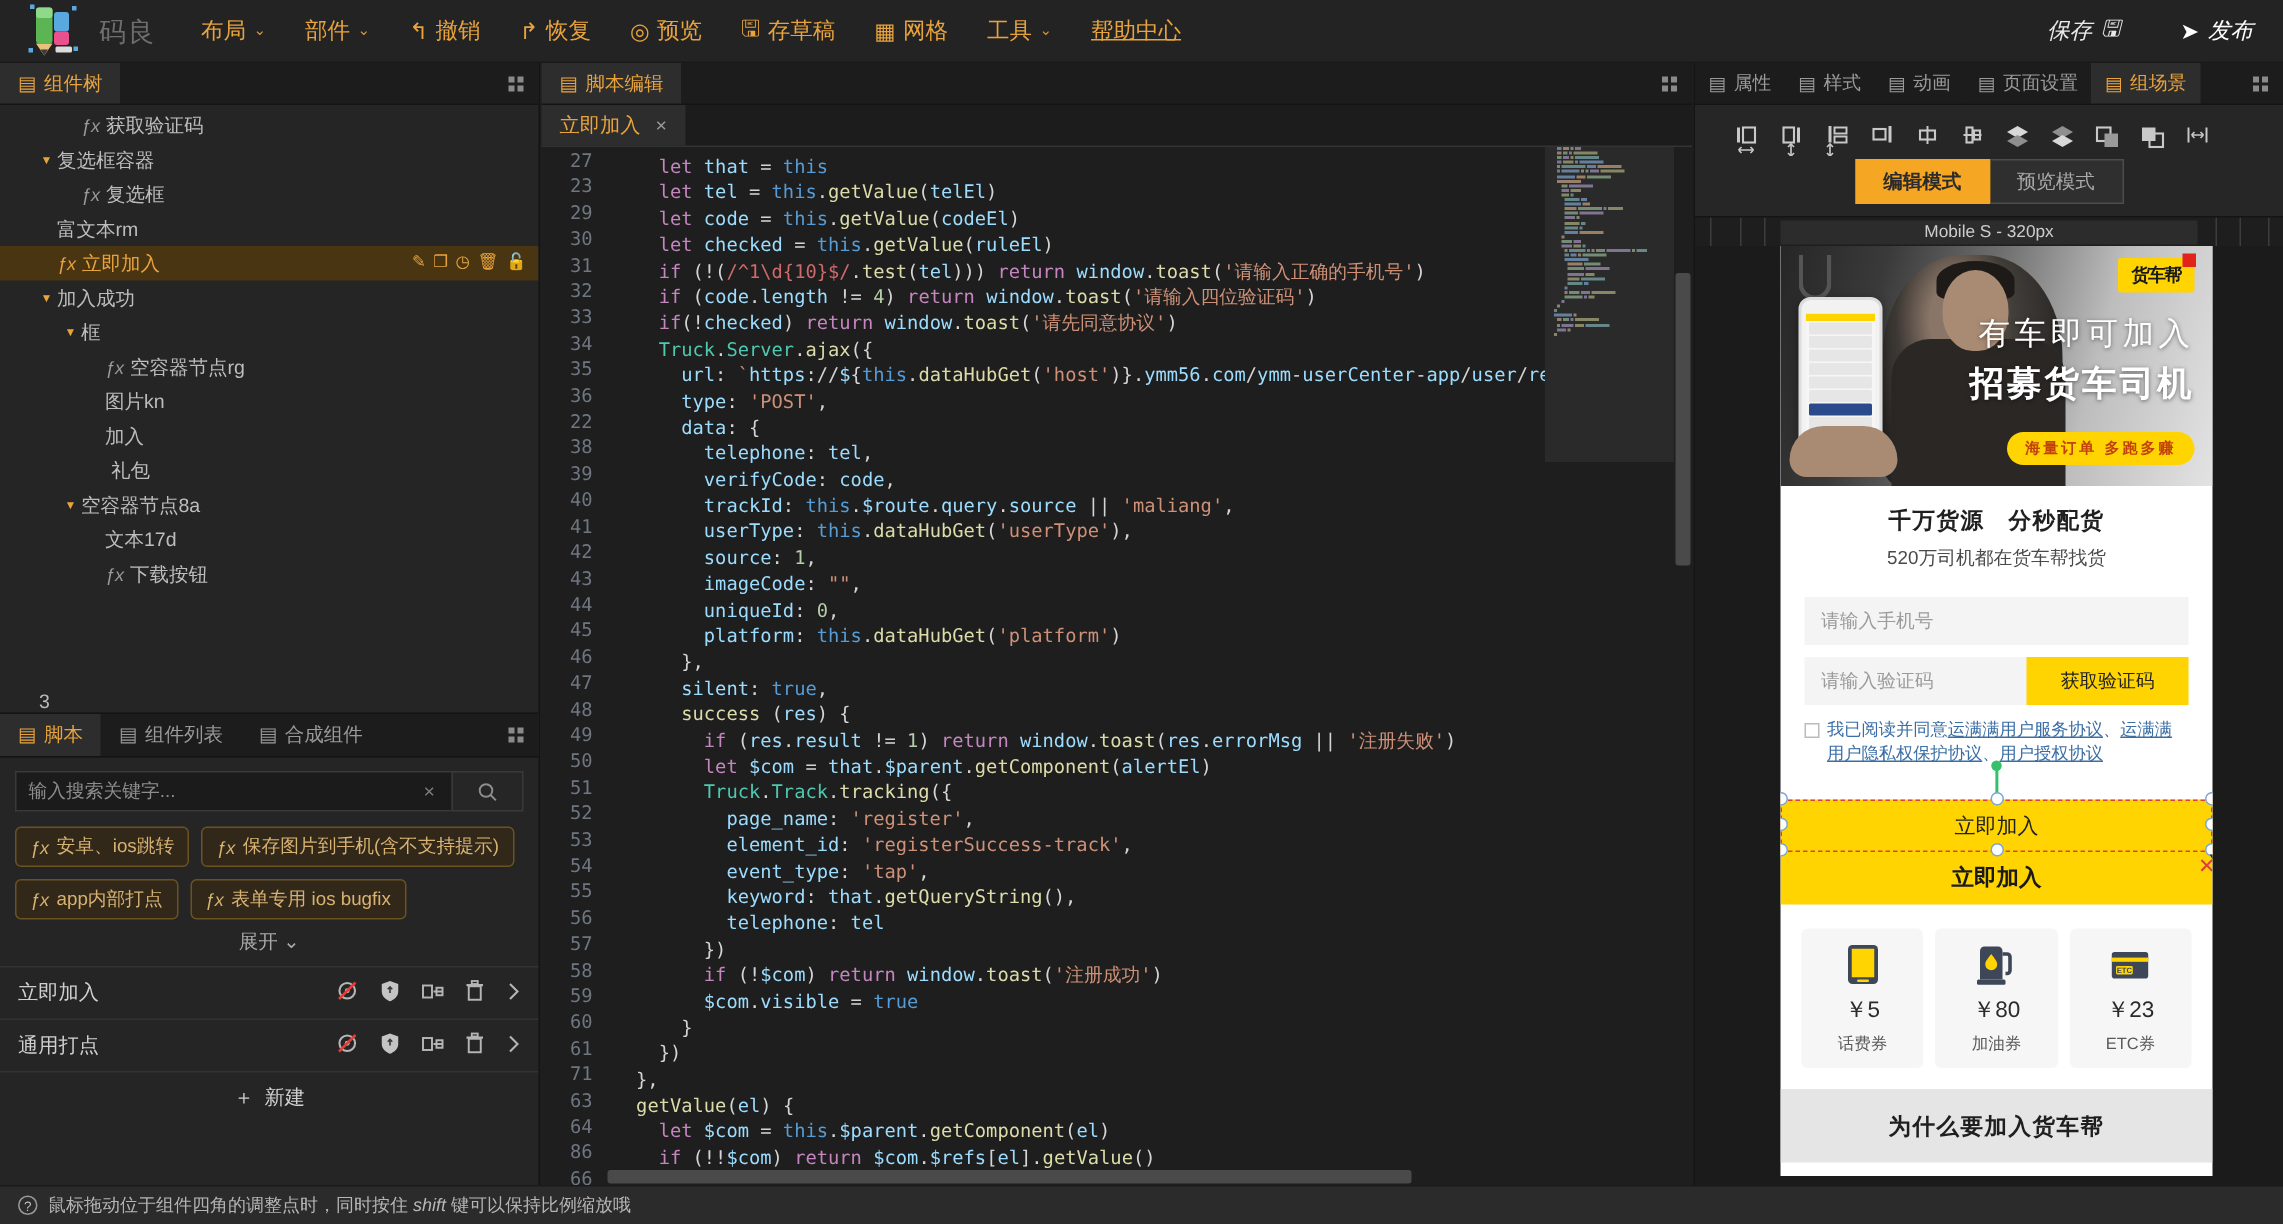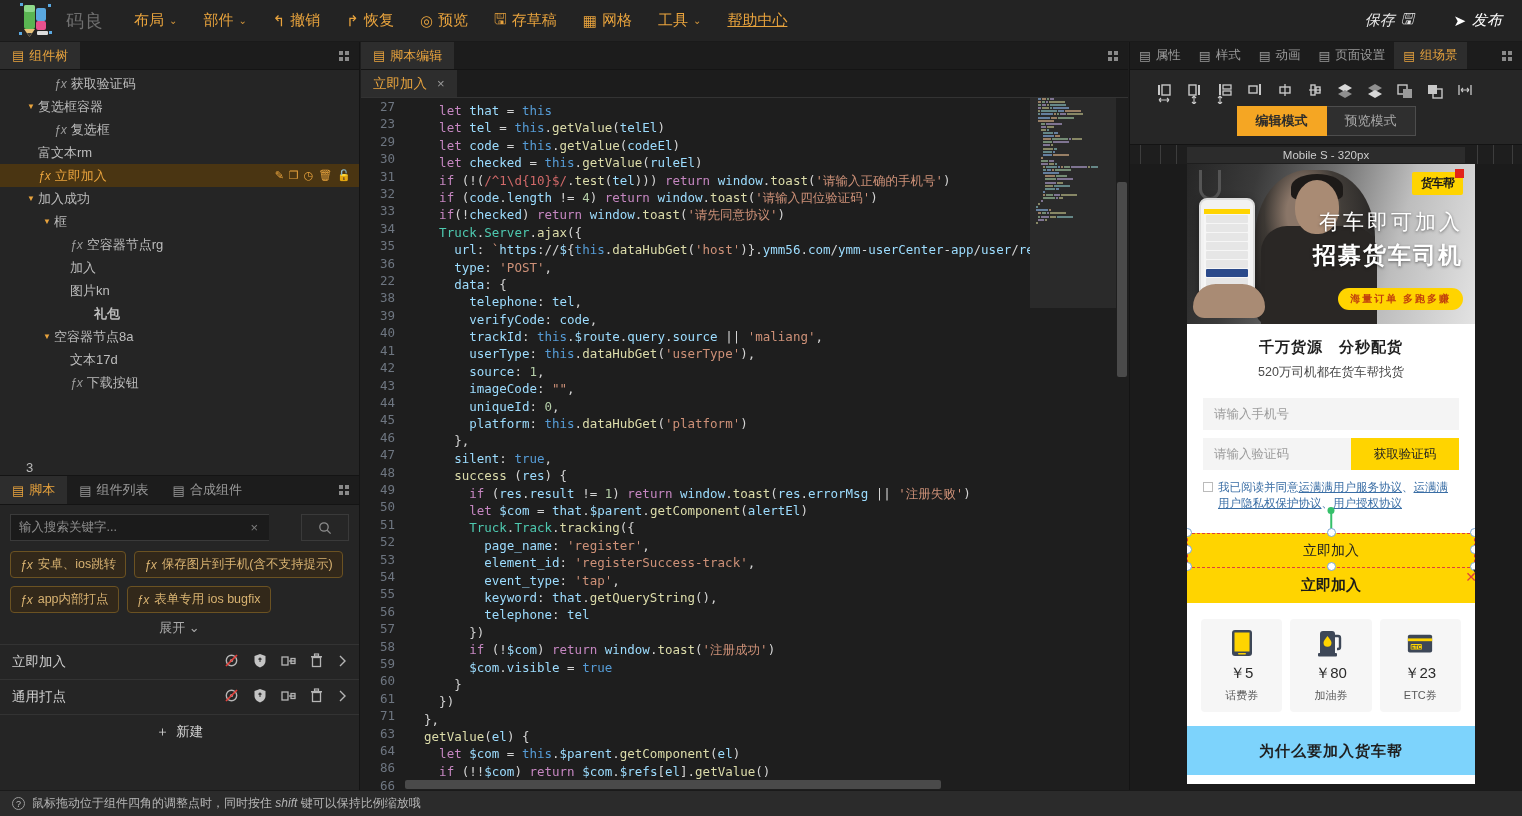--- a/index.html
+++ b/index.html
@@ -68,21 +68,21 @@
   .row-icons span{ font-size:11px; line-height:1; }
   .tree-count{ color:#b9b9b9; font-size:13px; padding:2px 0 0 26px; }
 
   .bottom-tabs{
     display:flex; align-items:stretch; height:30px; background:#1c1c1c;
     border-top:1px solid #141414; border-bottom:1px solid #141414;
   }
   .bottom-tabs .panel-tab{ background:transparent; }
   .bottom-tabs .panel-tab.active{ background:#2d2d2d; color:#e8a33d; }
 
-  .search-wrap{ padding:9px 10px 6px 10px; display:flex;gap:32px; }
+  .search-wrap{ padding:9px 10px 6px 10px; display:flex; }
   .search-box{
     flex:1; display:flex; align-items:center; height:27px;
     background:#1b1b1b; border:1px solid #3a3a3a; border-right:none;
     padding:0 8px; color:#8d8d8d; font-size:12.5px;
   }
   .search-box .ph{ flex:1; }
   .search-clear{ color:#7d7d7d; cursor:pointer; font-size:13px; padding:0 3px; }
   .search-btn{
     width:48px; height:27px; border:1px solid #3a3a3a; background:#262626;
     display:flex; align-items:center; justify-content:center; color:#8d8d8d; cursor:pointer;
@@ -323,21 +323,21 @@
 
   .coupons{ display:flex; gap:8px; padding:16px 14px 14px; }
   .coupon{
     flex:1; background:#f6f6f6; border-radius:4px; padding:10px 0 9px;
     display:flex; flex-direction:column; align-items:center; gap:5px;
   }
   .cp-ico{ width:28px; height:30px; display:flex; align-items:center; justify-content:center;}
   .cp-amt{ font-size:15px; color:#2b2b2b; }
   .cp-lbl{ font-size:11px; color:#5a5a5a; }
   .why{
-    background:#7dd3fc; text-align:center; padding:16px 0 14px;
+    background:#e5e5e5; text-align:center; padding:16px 0 14px;
     font-size:15px; font-weight:bold; color:#1f1f1f; letter-spacing:1px;
   }
 
   
   .statusbar{
     position:absolute; left:0; bottom:0; width:1522px; height:26px;
     background:#2b2b2b; border-top:1px solid #1a1a1a;
     display:flex; align-items:center; gap:7px; padding:0 12px;
     color:#b5b5b5; font-size:12px;
   }
@@ -473,27 +473,27 @@
           <span class="tw">▼</span>
           <span>框</span>
         </div>
         <div class="tree-row" style="padding-left: 56px;">
           <span class="tw"></span>
           <span class="fx">ƒx</span>
           <span>空容器节点rg</span>
         </div>
         <div class="tree-row" style="padding-left: 56px;">
           <span class="tw"></span>
-          <span>加入</span>
+          <span>图片kn</span>
         </div>
         <div class="tree-row" style="padding-left: 56px;">
           <span class="tw"></span>
-          <span>图片kn</span>
-        </div>
-        <div class="tree-row" style="padding-left: 80px; font-weight: bold;">
+          <span>加入</span>
+        </div>
+        <div class="tree-row" style="padding-left: 60px;">
           <span class="tw"></span>
           <span>礼包</span>
         </div>
         <div class="tree-row" style="padding-left: 40px;">
           <span class="tw">▼</span>
           <span>空容器节点8a</span>
         </div>
         <div class="tree-row" style="padding-left: 56px;">
           <span class="tw"></span>
           <span>文本17d</span>

